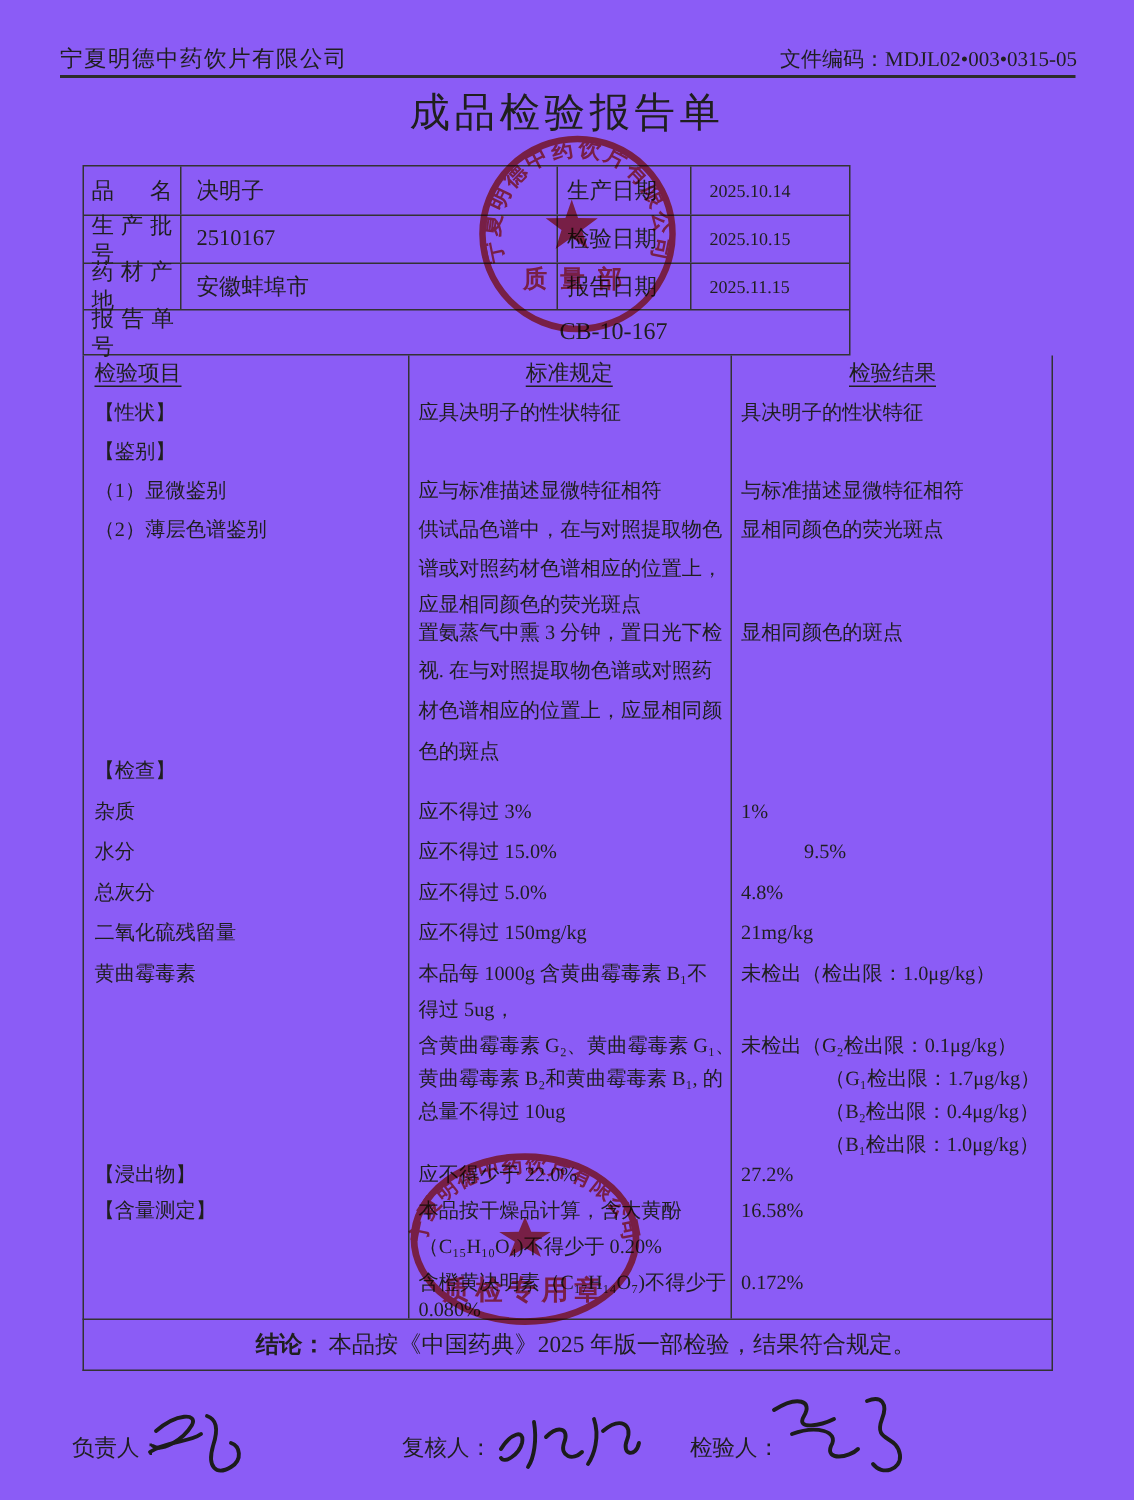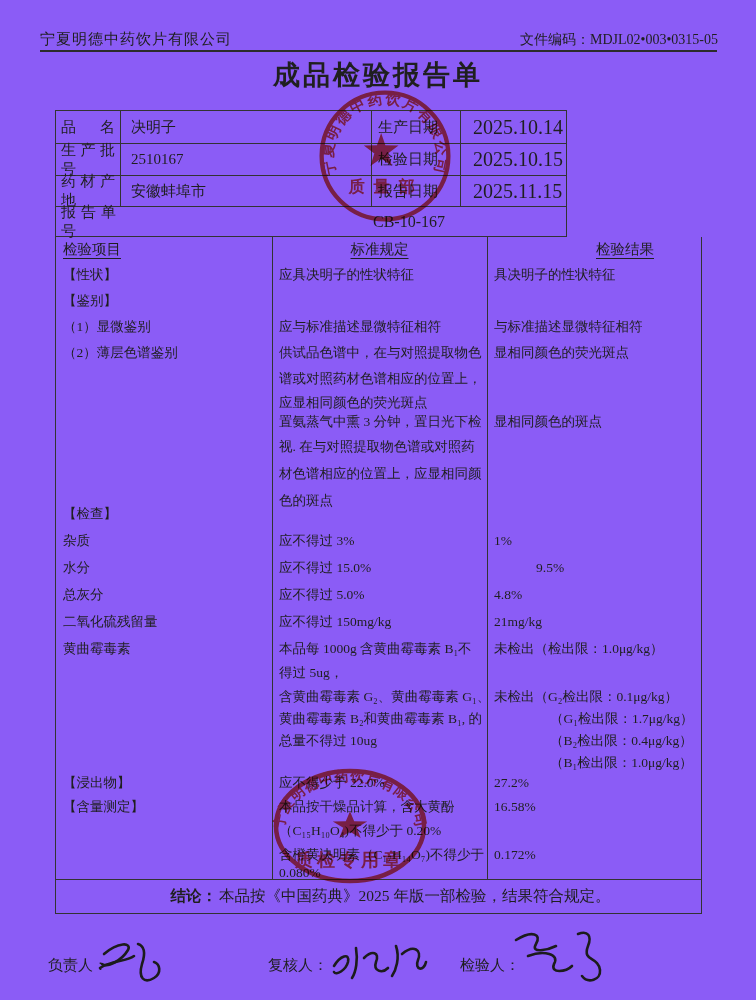--- a/index.html
+++ b/index.html
@@ -6,33 +6,33 @@
   html,body { background:#e8e8e8; }
   .page {
     position:relative; width:756px; height:1000px; margin:0 auto;
     background:#8b5cf6; overflow:hidden; color:#1f1f1f;
     font-family:"Liberation Serif","DejaVu Serif",serif;
   }
   .company { position:absolute; left:40px; top:30px; font-size:15px; letter-spacing:1px; }
   .doccode { position:absolute; right:38px; top:31px; font-size:14px; }
   .hrule { position:absolute; left:40px; top:50px; width:677px; height:2px; background:#2c2c2c; }
   .title { position:absolute; left:0; top:57px; width:100%; text-align:center;
-           font-size:27px; font-weight:bold; letter-spacing:3px; }
+           font-size:27px; font-weight:normal; letter-spacing:3px; }
 
   
   .info-table { position:absolute; left:55px; top:110px; width:512px; height:127px; border:1px solid #333; }
   .irow { position:absolute; left:0; width:100%; display:flex; }
   .irow.bb { border-bottom:1px solid #333; }
   .cell { height:100%; display:flex; align-items:center; font-size:15px; }
   .cell.br { border-right:1px solid #333; }
   .lab { width:65px; padding:0 5px; }
   .jlab { width:100%; text-align:justify; text-align-last:justify; }
   .val { width:251px; padding-left:10px; }
   .dlab { width:89px; padding-left:6px; }
-  .date { flex:1; padding-left:12px; font-size:20px; }
+  .date { flex:1; padding-left:12px; font-size:12px; }
   .rno-row { position:relative; }
   .rno-val { position:absolute; left:317px; top:0; height:100%; display:flex; align-items:center; font-size:16px; }
 
   
   .detail { position:absolute; left:55px; top:237px; width:647px; height:643px;
             border-left:1px solid #333; border-right:1px solid #333; border-bottom:1px solid #333; }
   .vline { position:absolute; top:0; bottom:0; width:1px; background:#333; }
   .ln { position:absolute; font-size:13.5px; line-height:17px; white-space:nowrap; }
   .colhead { font-size:14.5px; text-decoration:underline; text-underline-offset:4px; }
   .chead-mid { left:216px; width:215px; text-align:center; }
@@ -95,21 +95,21 @@
       <div class="rno-val">CB-10-167</div>
     </div>
   </div>
 
   <div class="detail">
     <div class="vline" style="left:216px;"></div>
     <div class="vline" style="left:431px;"></div>
 
     <div class="ln colhead" style="left:7px;top:4px;">检验项目</div>
     <div class="ln colhead chead-mid" style="top:4px;">标准规定</div>
-    <div class="ln colhead chead-right" style="top:4px;margin-left:30px;">检验结果</div>
+    <div class="ln colhead chead-right" style="top:4px;">检验结果</div>
 
     <div class="ln" style="left:7px;top:29px;">【性状】</div>
     <div class="ln" style="left:7px;top:55px;">【鉴别】</div>
     <div class="ln" style="left:7px;top:81px;">（1）显微鉴别</div>
     <div class="ln" style="left:7px;top:107px;">（2）薄层色谱鉴别</div>
     <div class="ln" style="left:7px;top:268px;">【检查】</div>
     <div class="ln" style="left:7px;top:295px;">杂质</div>
     <div class="ln" style="left:7px;top:322px;">水分</div>
     <div class="ln" style="left:7px;top:349px;">总灰分</div>
     <div class="ln" style="left:7px;top:376px;">二氧化硫残留量</div>

